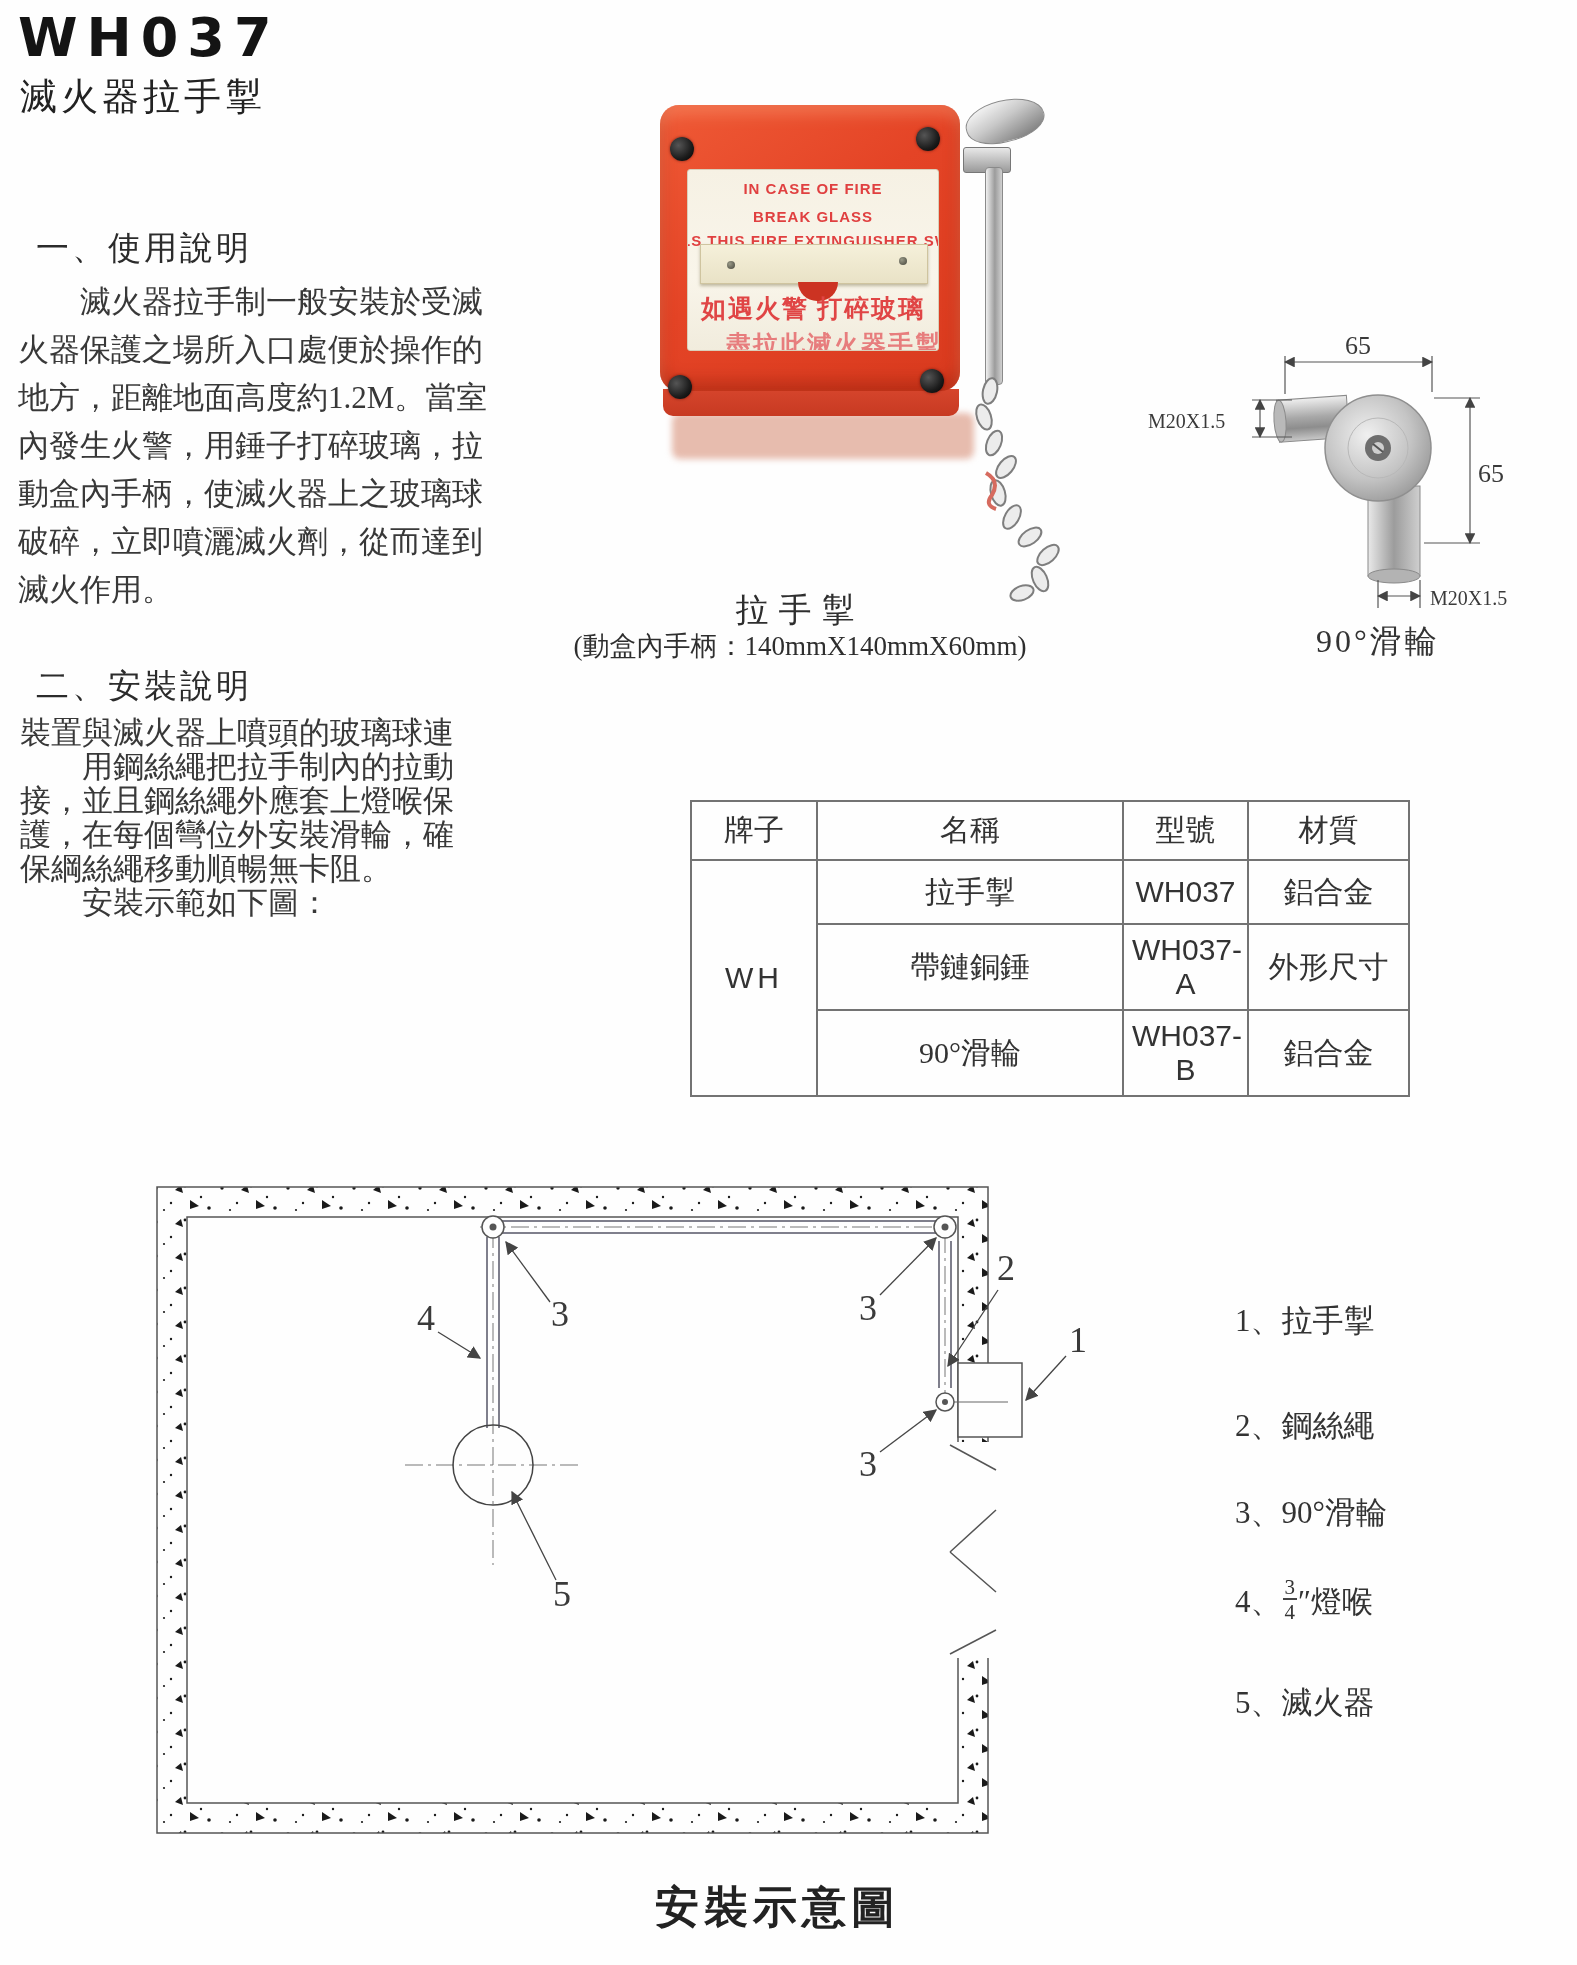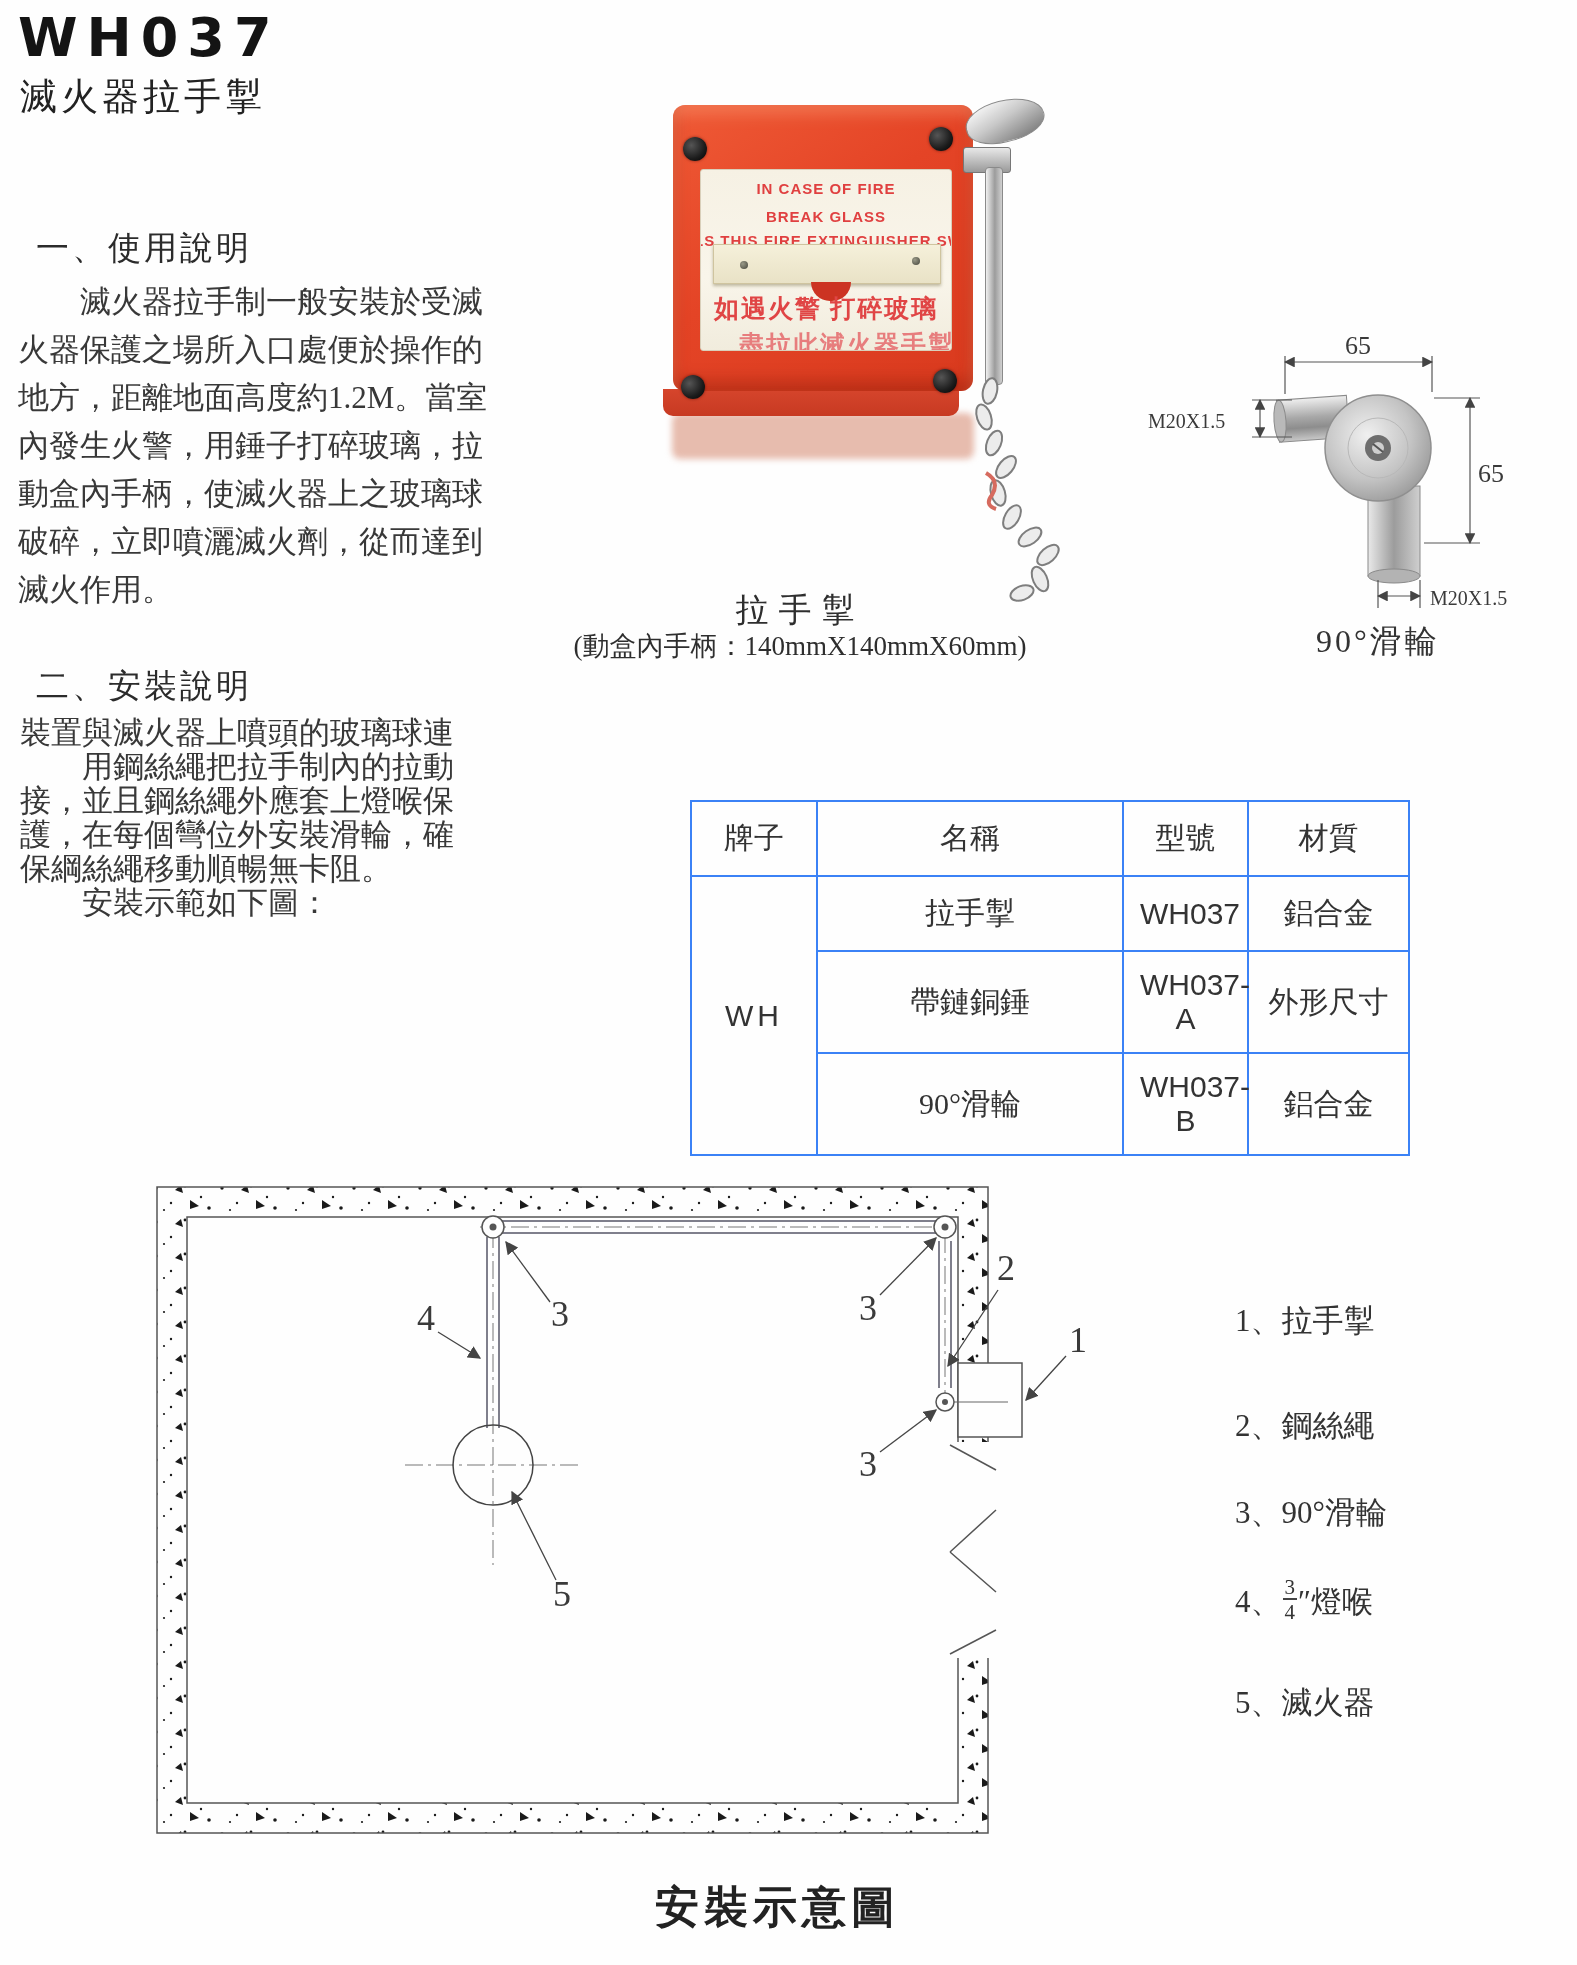--- a/index.html
+++ b/index.html
@@ -13,21 +13,21 @@
   .sec-head{font-size:33px;letter-spacing:3px;color:#2b2b2b;}
   .para .pline{white-space:nowrap;color:#383838;}
   .para1 .pline{font-size:31px;line-height:48px;}
   .para2 .pline{font-size:31px;line-height:34px;}
   .indent{padding-left:62px;}
   
   .pbase{position:absolute;left:12px;top:318px;width:302px;height:46px;
          background:#e7bcae;filter:blur(3px);border-radius:8px;}
   .plip{position:absolute;left:3px;top:294px;width:296px;height:27px;
         background:linear-gradient(180deg,#d6452c,#c73a22);border-radius:0 0 10px 10px;}
-  .pbody{position:absolute;left:13px;top:10px;width:300px;height:286px;border-radius:12px;
+  .pbody{position:absolute;left:0;top:10px;width:300px;height:286px;border-radius:19px;
          background:linear-gradient(145deg,#ef5a36 0%,#e44426 45%,#d93a1e 100%);
          box-shadow:inset 0 10px 14px rgba(255,170,130,.35), inset 0 -10px 16px rgba(120,20,5,.35);}
   .screw{position:absolute;width:24px;height:24px;border-radius:50%;
          background:radial-gradient(circle at 35% 35%,#555 0%,#1c1c1c 60%,#000 100%);
          box-shadow:0 0 3px rgba(60,0,0,.6);}
   .plabel{position:absolute;left:27px;top:64px;width:250px;height:180px;overflow:hidden;
           background:linear-gradient(180deg,#f6f1e4,#f9f5ea 60%,#f1ecdd);
           border:1px solid #d9cfba;border-radius:3px;}
   .len{font-family:"Liberation Sans",sans-serif;font-weight:bold;color:#e04040;
        text-align:center;letter-spacing:1px;font-size:15px;white-space:nowrap;}
@@ -45,22 +45,22 @@
             background:linear-gradient(180deg,#e8e8e8,#9a9a9a);border:1px solid #777;border-radius:3px;}
   .hhead{position:absolute;left:305px;top:5px;width:78px;height:40px;border-radius:48% 52% 46% 46%;
          background:linear-gradient(160deg,#f5f5f5 10%,#c9c9c9 45%,#808080 90%);
          border:1px solid #8a8a8a;transform:rotate(-14deg);}
   .hshaft{position:absolute;left:325px;top:72px;width:16px;height:216px;
           background:linear-gradient(90deg,#f0f0f0,#9c9c9c 55%,#d0d0d0);border:1px solid #8a8a8a;border-radius:4px;}
   .photo-cap{font-size:33px;letter-spacing:10px;color:#2e2e2e;text-align:center;}
   .photo-dim{font-size:27px;color:#2e2e2e;text-align:center;white-space:nowrap;}
   
   table.spec{border-collapse:collapse;table-layout:fixed;}
-  table.spec td,table.spec th{border:2px solid #3b82f6;text-align:center;vertical-align:middle;
-      font-size:30px;font-weight:normal;color:#333;padding:16px;}
+  table.spec td,table.spec th{border:2px solid #737373;text-align:center;vertical-align:middle;
+      font-size:30px;font-weight:normal;color:#333;padding:8px;}
   .model{font-family:"Liberation Sans","DejaVu Sans",sans-serif;font-size:27px;font-weight:bold;letter-spacing:0px;}
   .brand{font-family:"Liberation Sans","DejaVu Sans",sans-serif;font-size:36px;font-weight:bold;letter-spacing:4px;color:#2c2c2c;}
   
   .pulley-cap{font-size:32px;letter-spacing:3px;color:#333;}
   .legend-item{font-size:31px;color:#333;white-space:nowrap;display:flex;align-items:center;}
   .frac{display:inline-flex;flex-direction:column;align-items:center;line-height:1.05;
         font-size:21px;margin:0 1px;transform:translateY(-2px);}
   .fden{border-top:2px solid #444;padding:1px 2px 0 2px;}
   .diagram-cap{font-size:44px;font-weight:bold;letter-spacing:5px;color:#222;}
   svg text{font-family:"Liberation Serif","DejaVu Serif",serif;fill:#3a3a3a;}

